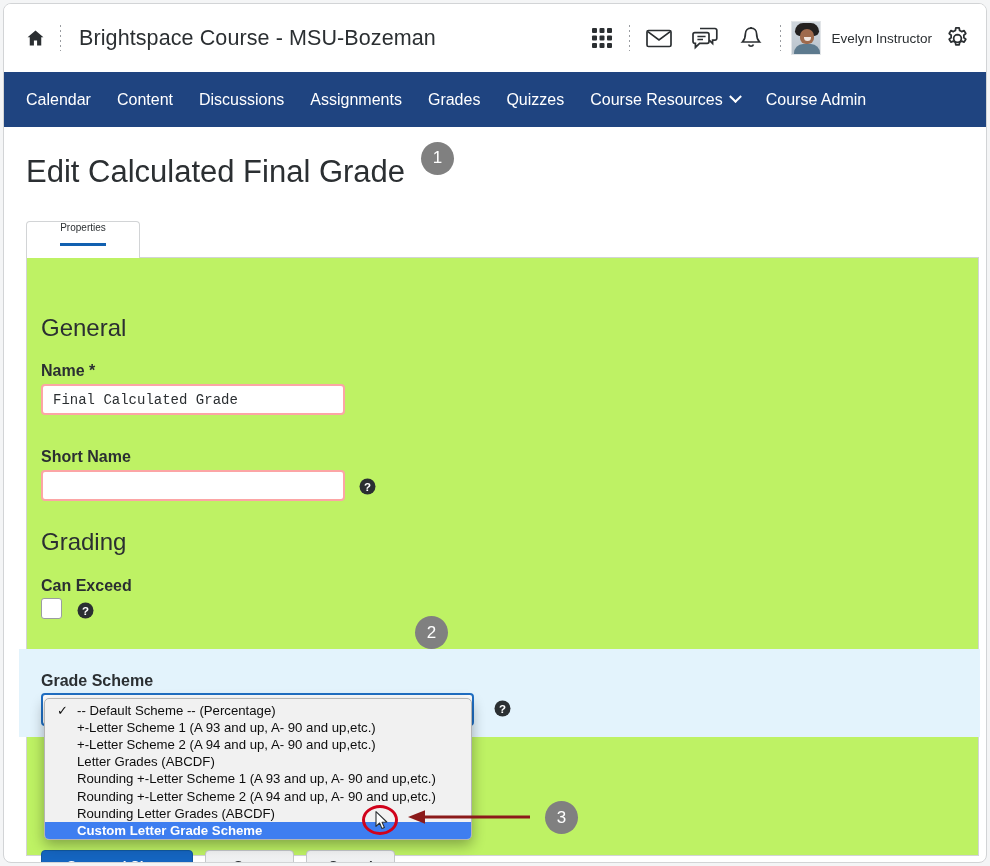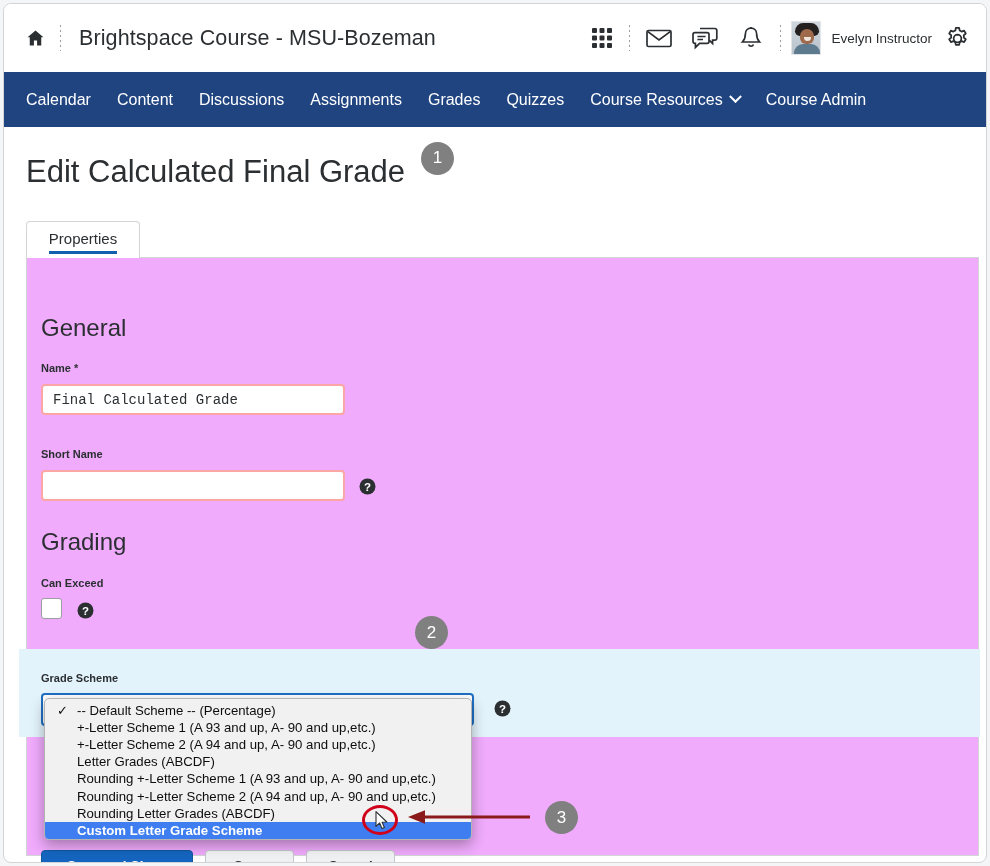--- a/index.html
+++ b/index.html
@@ -161,40 +161,40 @@
     position: absolute; left: 0; top: 0;
     width: 114px; height: 38px;
     background: #ffffff;
     border: 1px solid #d2d4d6;
     border-bottom: none;
     border-radius: 4px 4px 0 0;
     display: flex; align-items: flex-start; justify-content: center;
     cursor: pointer;
   }
   #tab-properties span {
-    font-size: 15px; color: #2b2f32;
-    margin-top: 8px;
-    padding-bottom: 4px;
+    font-size: 10px; color: #2b2f32;
+    margin-top: 0;
+    padding-bottom: 10px;
     border-bottom: 3px solid #1160b0;
   }
   #panel-body {
     border: 1px solid #d2d4d6;
     border-top: none;
     height: 598px;
     position: relative;
-    background: #f0abfc;
+    background: #bef264;
   }
 
   h2.section-head {
     margin: 0;
     font-size: 24px; font-weight: 400;
     color: #2b2f32;
   }
   .field-label {
-    font-size: 11px; font-weight: bold;
+    font-size: 16px; font-weight: bold;
     color: #2b2f32;
   }
   .txt-input {
     height: 31px;
     border: 2px solid #fca5a5;
     border-radius: 4px;
     background: #ffffff;
     font-size: 14px;
     color: #2b2f32;
     padding: 0 10px;

